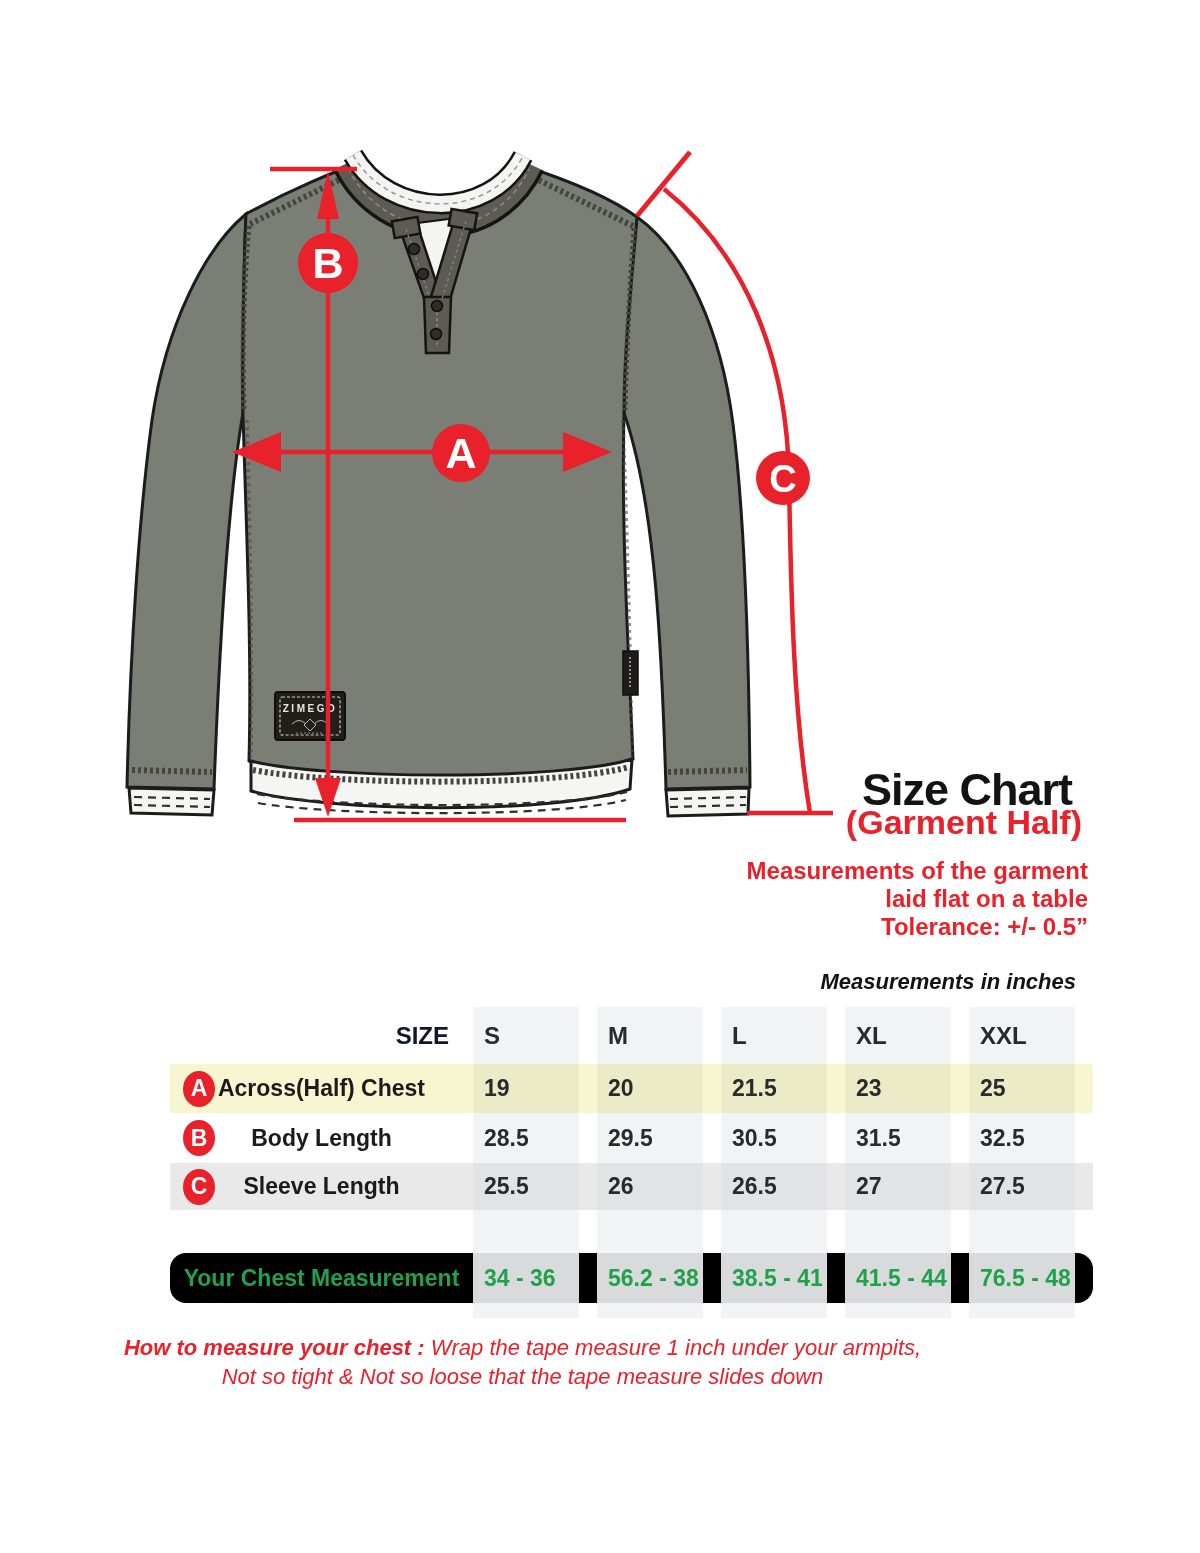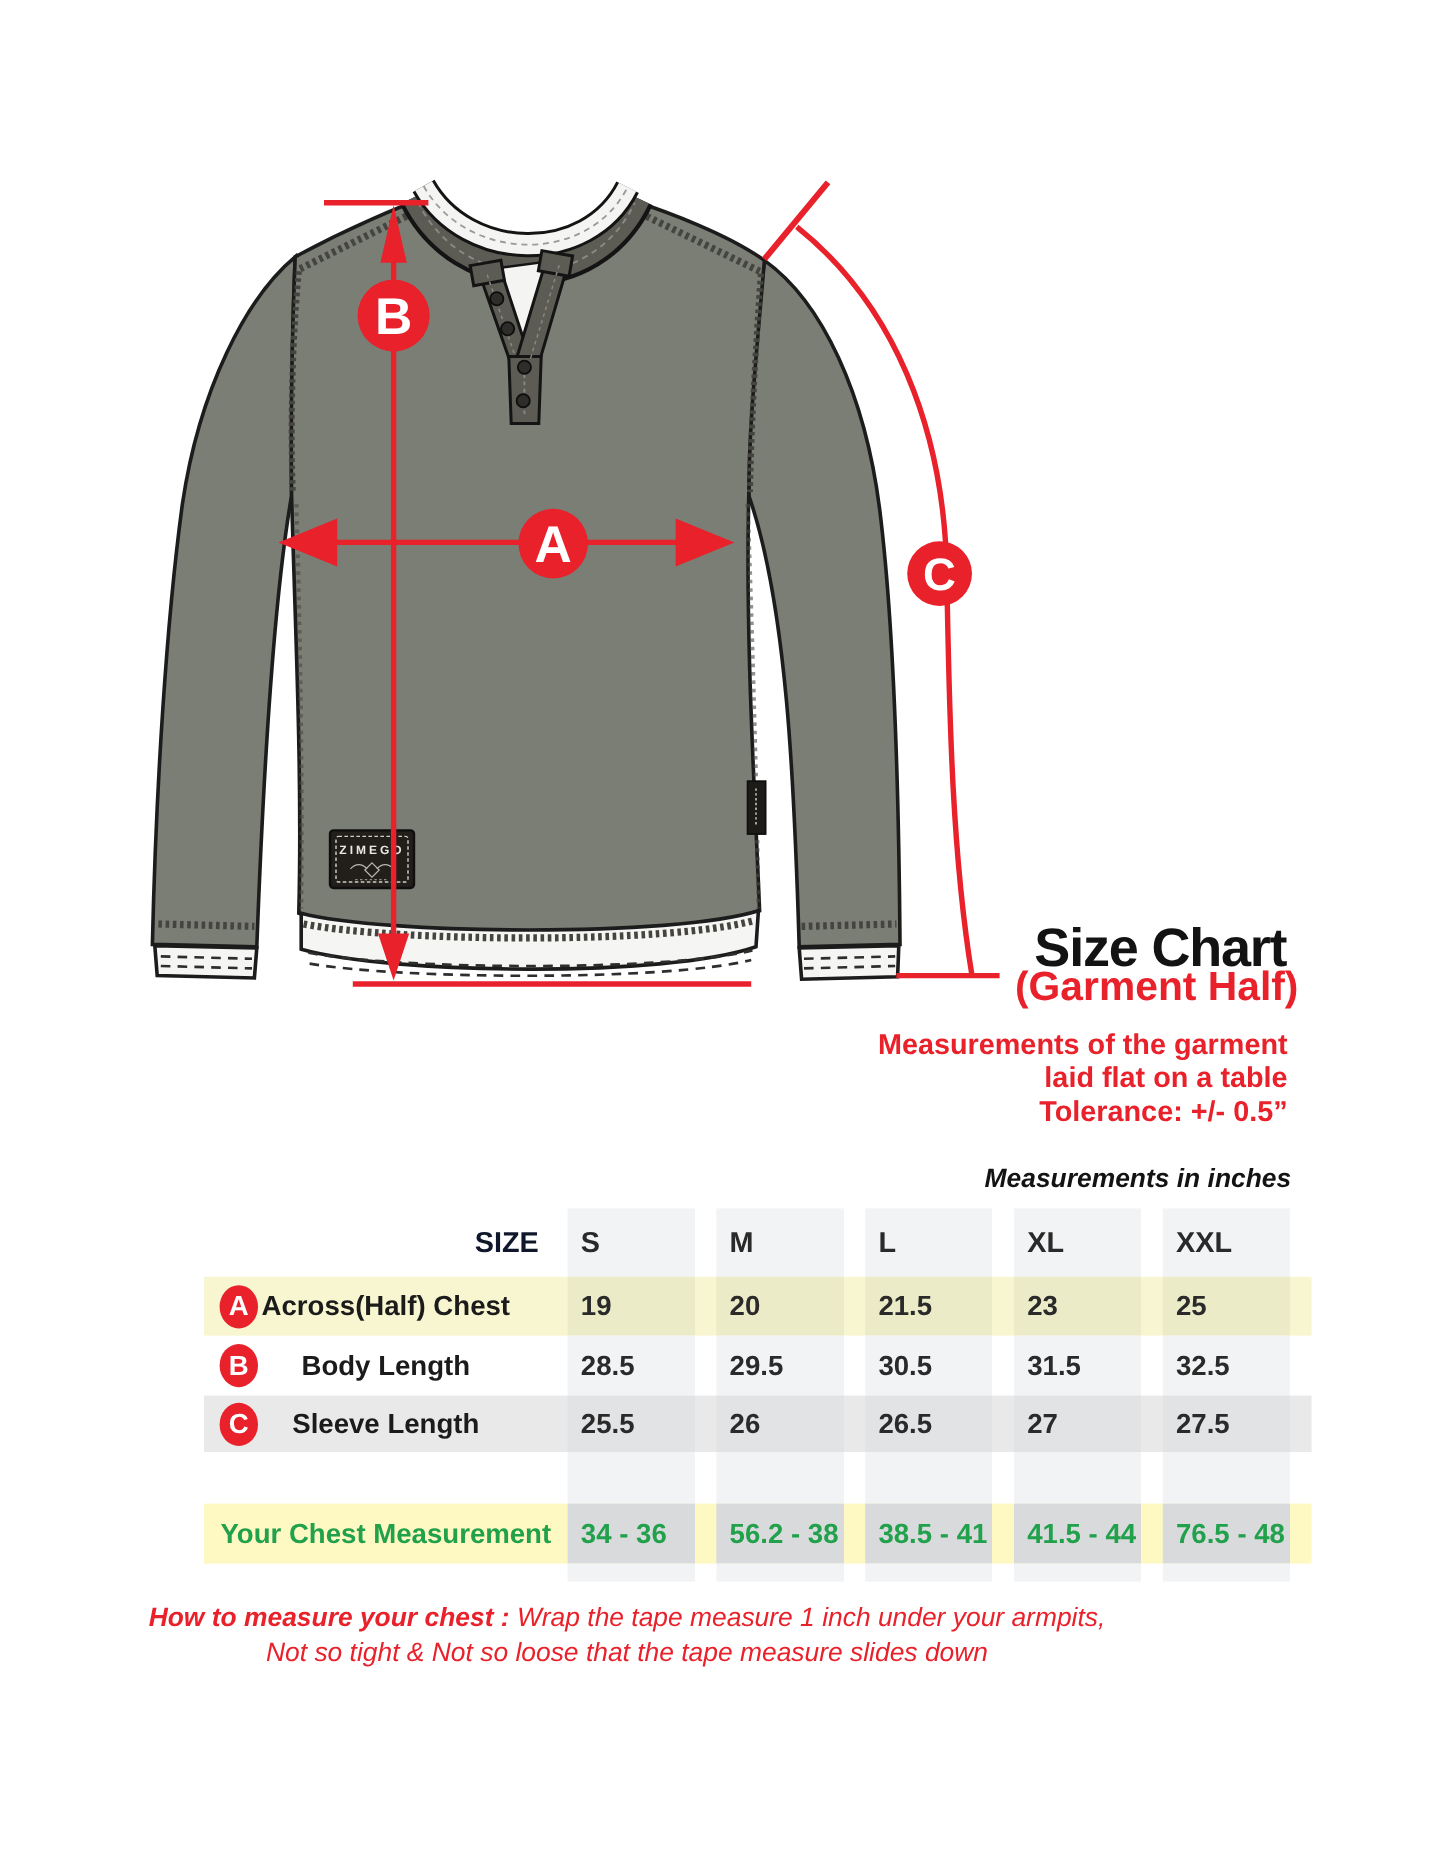--- a/index.html
+++ b/index.html
@@ -4,36 +4,36 @@
 <style>
   html,body{margin:0;padding:0;background:#fff;}
   .page{position:relative;width:1200px;height:1553px;background:#fff;overflow:hidden;
         font-family:"Liberation Sans",sans-serif;}
   svg{position:absolute;left:0;top:0;}
 
   
   .title-main{position:absolute;top:752px;right:128px;font-size:45px;font-weight:700;
               letter-spacing:-1px;color:#131313;margin-top:12px;}
   .title-sub{position:absolute;top:803px;right:118px;font-size:34px;font-weight:800;color:#e8212b;}
-  .flat-note{position:absolute;top:857px;right:127px;text-align:right;font-size:24px;
+  .flat-note{position:absolute;top:857px;right:112px;text-align:right;font-size:24px;
              font-weight:700;color:#e8212b;line-height:28px;}
   .units-note{position:absolute;top:969px;right:124px;font-size:22px;font-weight:700;color:#131313;font-style:italic;}
 
   
   .size-table{position:absolute;left:170px;top:1007px;width:923px;color:#2a2a2a;}
   .trow{display:grid;grid-template-columns:303px repeat(5,124px);}
   .vcell{display:flex;align-items:center;padding-left:11px;font-weight:700;font-size:23px;
          background:linear-gradient(to right,var(--stripe,transparent) 0 106px,transparent 106px);}
   .r-head{height:57px;--stripe:#f2f3f5;}
   .r-head .vcell{font-size:24px;}
   .r-a{height:49px;background:#f8f6d0;--stripe:#ecebc7;}
   .r-b{height:50px;--stripe:#f2f3f5;}
   .r-c{height:47px;background:#e9e9e9;--stripe:#e2e3e5;}
   .r-sp{height:43px;--stripe:#f2f3f5;}
-  .r-chest{height:50px;background:#fef9c3;--stripe:#d9dadc;}
+  .r-chest{height:50px;background:#000000;border-radius:16px;--stripe:#d9dadc;}
   .r-chest .vcell,.r-chest .lbl{color:#21a14b;}
   .r-tail{height:15px;--stripe:#f2f3f5;}
   .size-cell{display:flex;align-items:center;justify-content:flex-end;padding-right:24px;
              font-weight:700;font-size:24px;color:#0f172a;text-align:center;}
   .label-cell{position:relative;display:flex;align-items:center;justify-content:center;}
   .lbl{font-weight:700;font-size:23px;color:#1b1b1b;}
   .abc-badge{position:absolute;left:13px;top:50%;transform:translateY(-50%);
              width:32px;height:36px;border-radius:50%;background:#e8212b;color:#fff;
              display:flex;align-items:center;justify-content:center;
              font-size:23px;font-weight:800;}

